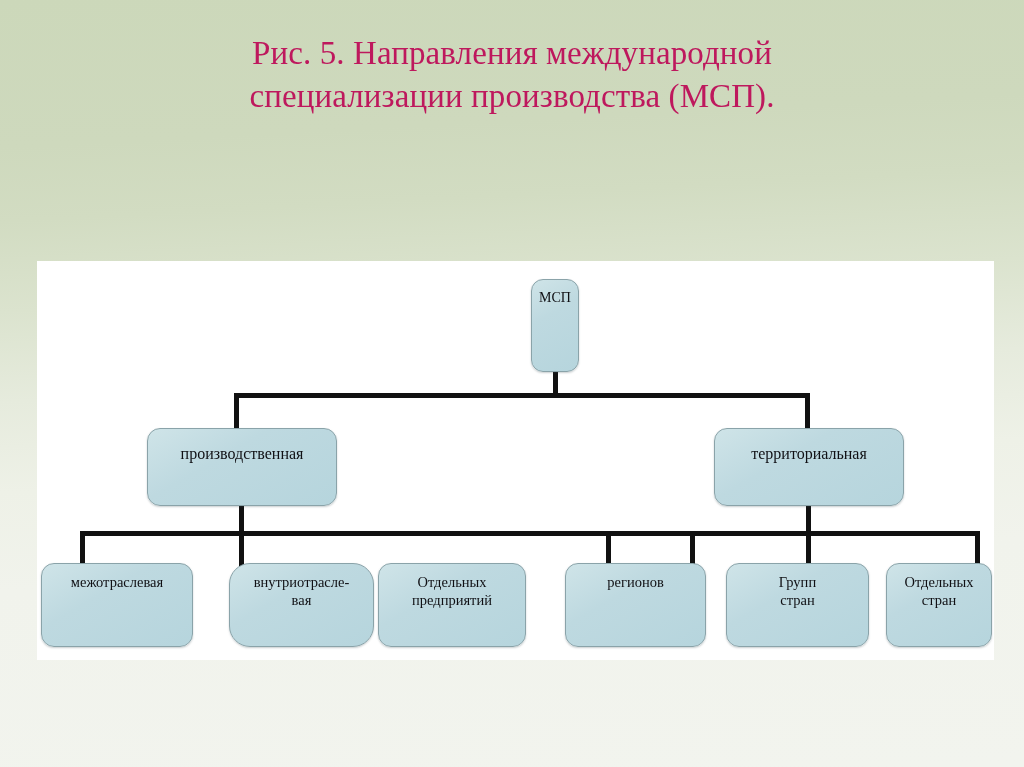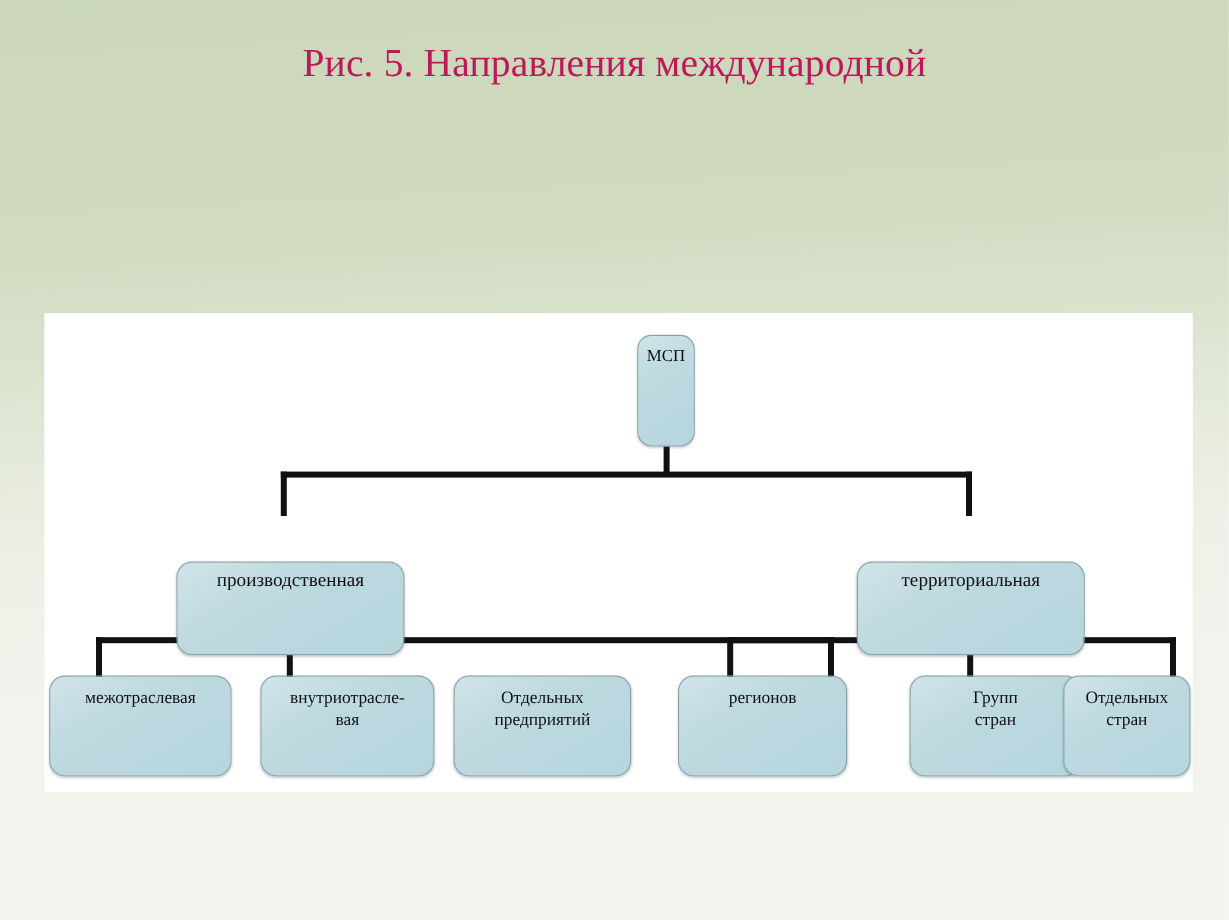--- a/index.html
+++ b/index.html
@@ -79,37 +79,36 @@
     height: 93px;
     border-radius: 12px;
     font-size: 14px;
   }
 
   .node-l2 {
     top: 167px;
     width: 190px;
     height: 78px;
     font-size: 16px;
-    padding-top: 5px;
-    margin-top: 40px;
+    padding-top: 15px;
   }
   .node-l2.left  { left: 110px; }
   .node-l2.right { left: 677px; text-align: center; }
 
   .node-l3 {
     top: 302px;
     height: 84px;
     width: 148px;
     font-size: 14.5px;
   }
   .node-l3.n1 { left: 4px;   width: 152px; }
-  .node-l3.n2 { left: 180px; width: 145px; }
+  .node-l3.n2 { left: 192px; width: 145px; border-radius: 21px; }
   .node-l3.n3 { left: 341px; width: 148px; }
   .node-l3.n4 { left: 528px; width: 141px; text-align: center; }
-  .node-l3.n5 { left: 721px; width: 143px; }
+  .node-l3.n5 { left: 689px; width: 143px; }
   .node-l3.n6 { left: 849px; width: 106px; }
 
   
   .conn {
     position: absolute;
     background: #111111;
   }
   .conn.h { height: 5px; }
   .conn.v { width: 5px; }
 
@@ -133,20 +132,21 @@
   .c-r-bus   { left: 569px; top: 270px; width: 374px; }
   .c-r-drop1 { left: 569px; top: 270px; height: 35px; }
   .c-r-drop2 { left: 769px; top: 270px; height: 35px; }
   .c-r-drop3 { left: 938px; top: 270px; height: 35px; }
 </style>
 </head>
 <body>
 
 <div class="slide-title">
   <span class="tl">Рис. 5. Направления международной</span>
+  <span class="tl">специализации производства (МСП).</span>
 </div>
 
 <div class="diagram-panel">
 
   <div class="conn v c-root-stem"></div>
   <div class="conn h c-top-bus"></div>
   <div class="conn v c-top-dropL"></div>
   <div class="conn v c-top-dropR"></div>
 
   <div class="conn v c-l-stem"></div>

